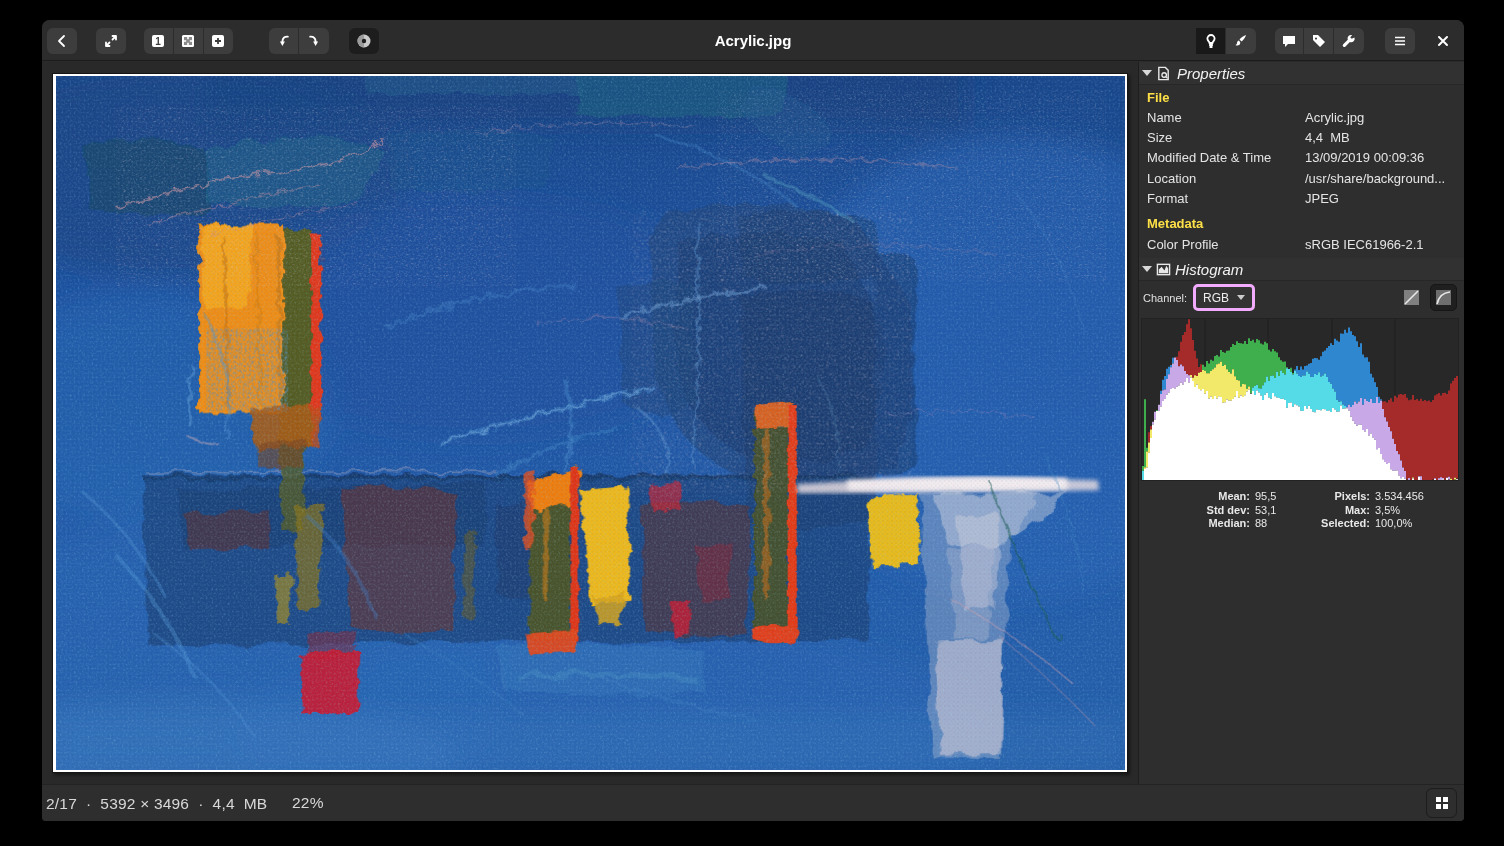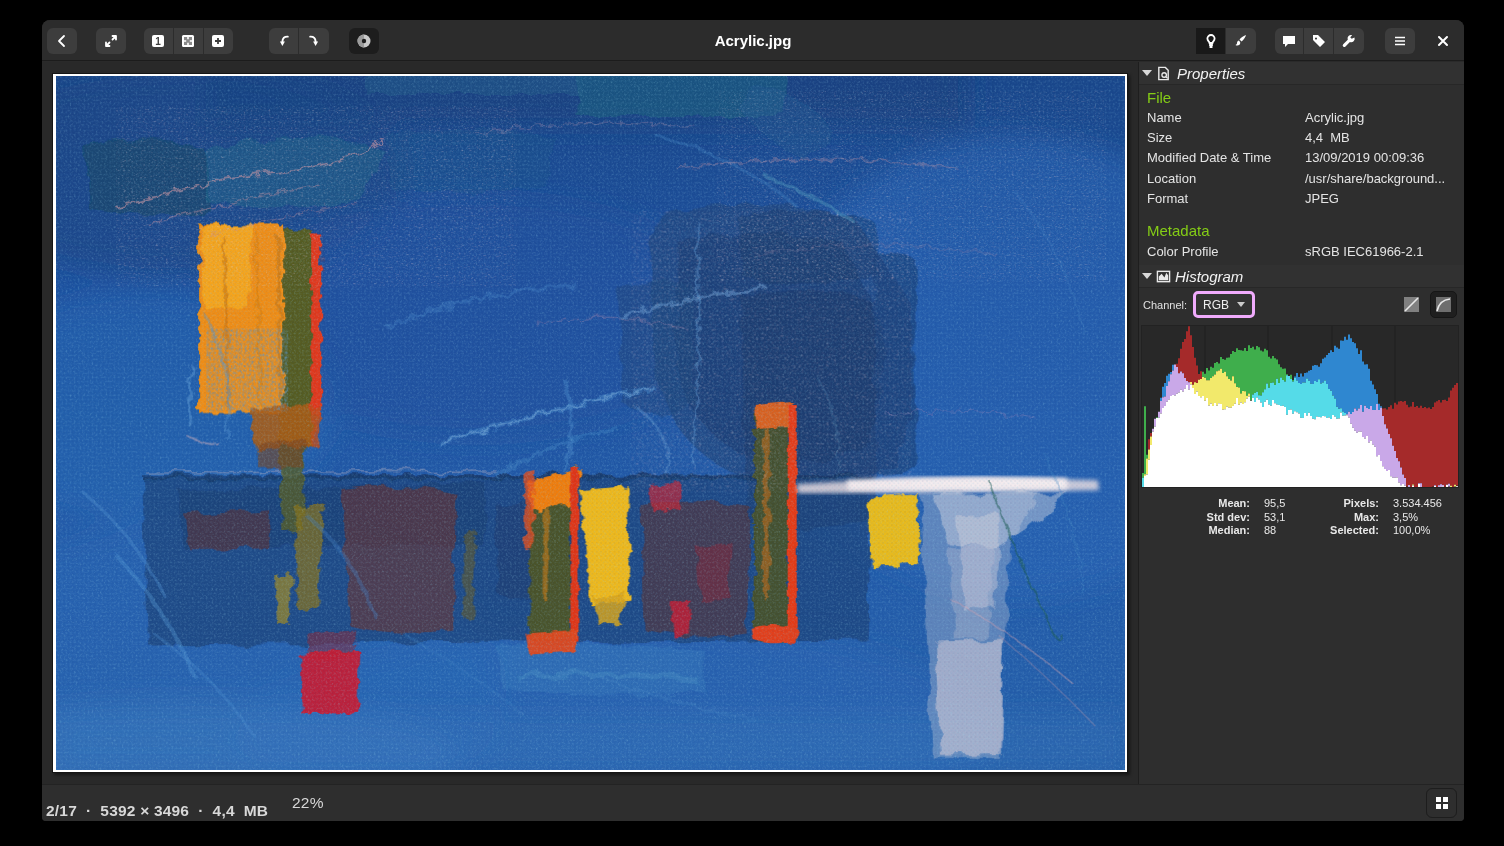--- a/index.html
+++ b/index.html
@@ -37,48 +37,48 @@
 .sechdr { height:23px; background:#313131; border-bottom:1px solid #272727;
   display:flex; align-items:center; padding-left:3px; font-size:15px;
   color:#f2f2f2;font-style:italic; }
 .sechdr .tri { width:0; height:0; border-left:5px solid transparent;
   border-right:5px solid transparent; border-top:6px solid #d8d8d8;
   margin-right:4px; }
 .props { padding:2px 8px 2px 8px; font-size:13px; }
 .prow { display:flex; height:20.4px; align-items:center; }
 .prow .lab { width:158px; color:#e4e4e4; }
 .prow .val { color:#e4e4e4; }
-.phead { font-size:15px; font-weight:normal; color:#84cc16; height:20px;
+.phead { font-size:13px; font-weight:bold; color:#fde047; height:20px;
   display:flex; align-items:center; }
 
 #histhdr { margin-top:2px; }
 #chanrow { display:flex; align-items:center; height:33px; padding:0 7px 0 4px; }
 #chanrow .clab { font-size:11px; color:#e0e0e0; }
 #chanbtn { margin-left:6px; width:62px; height:27px; background:#333333;
   border:3px solid #f0abfc; border-radius:5px; display:flex; align-items:center;
   justify-content:center; font-size:12px; color:#eee; gap:8px; }
 #chanbtn .dtri { width:0; height:0; border-left:4px solid transparent;
   border-right:4px solid transparent; border-top:5px solid #ccc; }
 .mini { width:15px; height:15px; border-radius:3px; margin-left:6px;
   display:flex; align-items:center; justify-content:center; }
 .mini.on { background:#1f1f1f; border:1px solid #161616; width:27px; height:27px; border-radius:5px; margin-left:11px; }
 #chart { margin:4px 0 0 2px; width:318px; height:163px; background:#282828;
   border:1px solid #222; position:relative; }
 #stats { display:flex; font-size:11px; margin-top:9px; color:#e8e8e8; padding-left:36px; }
-#stats .col { display:flex;gap:9px; }
+#stats .col { display:flex; }
 #stats .labs { text-align:right; font-weight:bold; }
 #stats .c1l{width:75px;} #stats .c1v{width:40px;} #stats .c2l{width:75px;}
 #stats .vals { text-align:left; margin-left:5px; }
 #stats div { line-height:13.5px; }
 
 #status { position:absolute; left:0; bottom:0; width:100%; height:37px;
   background:#2e2e2e; border-top:1px solid #232323; color:#d8d8d8;
   font-size:15.5px; letter-spacing:0.2px; }
-#stext { position:absolute; left:4px; top:8px; height:36px; display:flex;
-  align-items:center;font-weight:bold; }
+#stext { position:absolute; left:4px; top:1px; height:36px; display:flex;
+  align-items:center; }
 #zoomtext { position:absolute; left:250px; top:0; height:36px; display:flex;
   align-items:center; }
 #thumbbtn { position:absolute; right:7px; top:3px; width:31px; height:30px;
   background:#2e2e2e; border:1px solid #1d1d1d; border-radius:6px;
   display:flex; align-items:center; justify-content:center; }
 .ico { fill:none; stroke:#fff; stroke-width:1.8; stroke-linecap:round;
   stroke-linejoin:round; }
 .icf { fill:#fff; stroke:none; }
 </style>
 </head>
@@ -419,21 +419,21 @@
             <div class="val">13/09/2019 00:09:36</div>
           </div>
         <div class="prow">
             <div class="lab">Location</div>
             <div class="val">/usr/share/background...</div>
           </div>
         <div class="prow">
             <div class="lab">Format</div>
             <div class="val">JPEG</div>
           </div>
-        <div class="phead" style="margin-top:12px;">Metadata</div>
+        <div class="phead" style="margin-top:5px;">Metadata</div>
         <div class="prow">
             <div class="lab">Color Profile</div>
             <div class="val">sRGB IEC61966-2.1</div>
           </div>
       </div>
       <div class="sechdr" id="histhdr"><span class="tri"></span>
         <svg width="15" height="15" viewBox="0 0 16 16" style="margin-right:4px;">
             <rect x="1.5" y="2.5" width="13" height="11" fill="none" stroke="#e8e8e8" stroke-width="1.5"></rect>
             <path d="M3 12 v-4 l3 -3 3 4 2 -5 2 3 v5 z" fill="#e8e8e8"></path>
           </svg>

